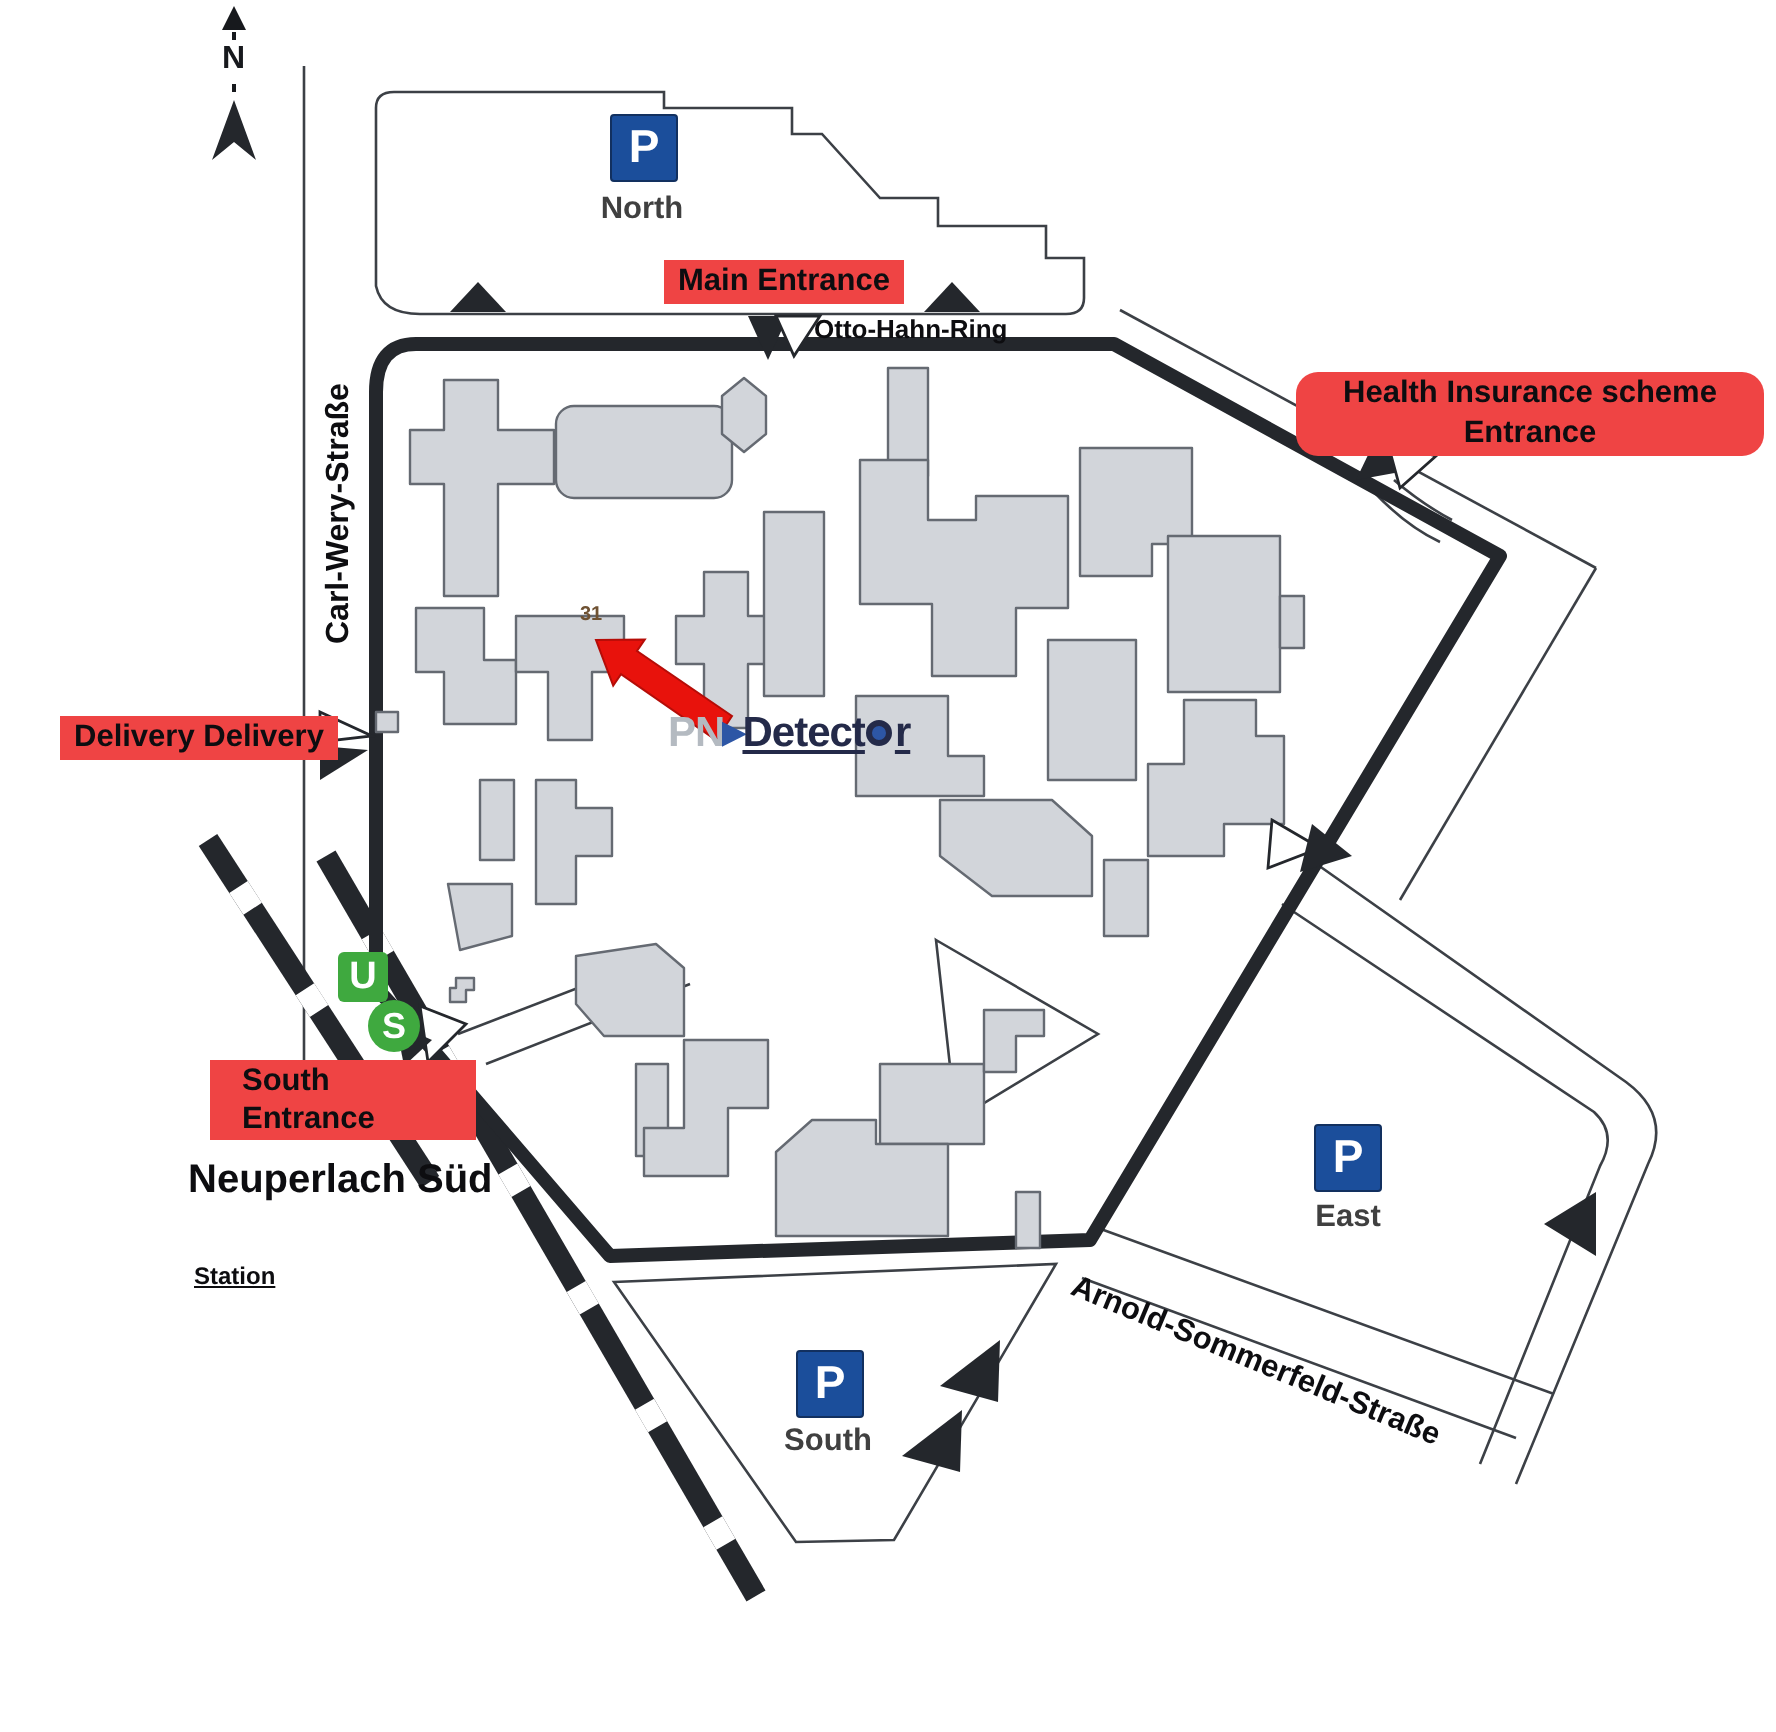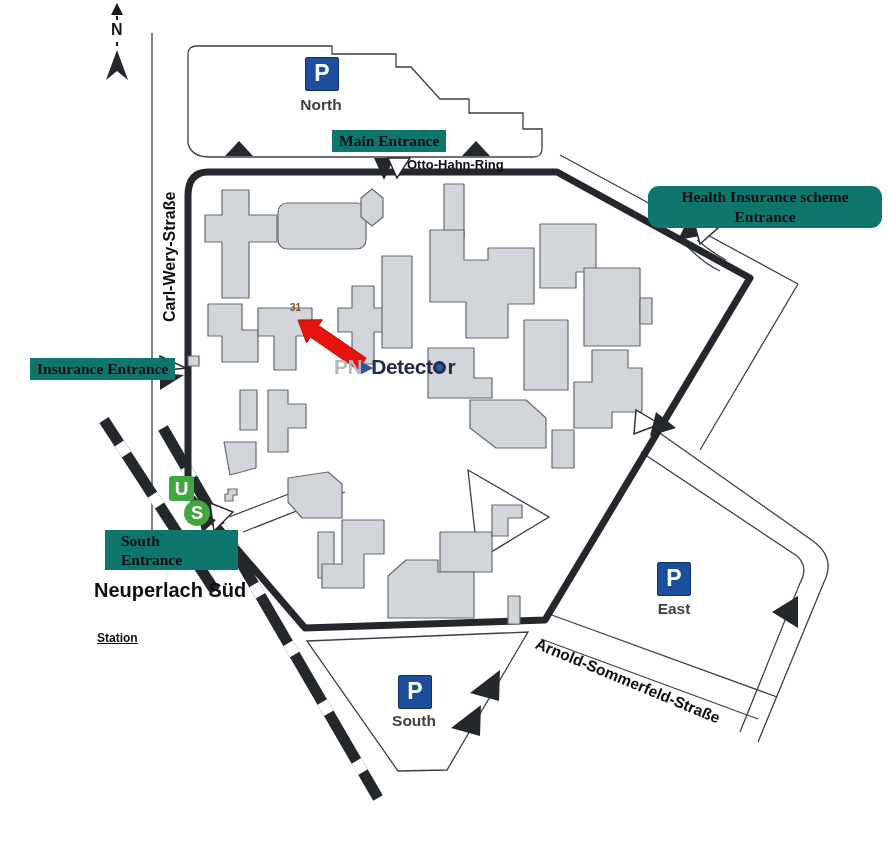--- a/index.html
+++ b/index.html
@@ -1,39 +1,39 @@
 <!DOCTYPE html>
 <html><head>
 <meta charset="utf-8">
 <style>
   html,body{margin:0;padding:0;background:#fff;}
   #stage{position:relative;width:888px;height:866px;background:#fff;overflow:hidden;
          font-family:"Liberation Sans",sans-serif;}
   #mapsvg{position:absolute;left:0;top:0;}
   .lbl{position:absolute;font-weight:bold;font-size:15.5px;color:#0d0d10;white-space:nowrap;
        line-height:20px;}
-  .bg{background:#0f766e;padding:1px 7px;font-family:Liberation Serif, serif;}
+  .bg{background:#ef4444;padding:1px 7px;}
   .ctr{text-align:center;}
   
   .vert{transform:rotate(-90deg);transform-origin:left top;}
   .diag{transform:rotate(22.5deg);transform-origin:left top;}
   
   .p-icon{position:absolute;width:32px;height:32px;border-radius:2px;border:1px solid #12305f;
           color:#fff;font-weight:bold;font-size:23px;text-align:center;line-height:31px;}
   .p-lbl{position:absolute;width:72px;text-align:center;font-weight:bold;font-size:15.5px;color:#404040;}
   
   .u-icon{position:absolute;left:169px;top:476px;width:25px;height:25px;border-radius:3px;
           color:#fff;font-weight:bold;font-size:19px;text-align:center;line-height:25px;}
   .s-icon{position:absolute;left:184px;top:500px;width:26px;height:26px;border-radius:50%;
           color:#fff;font-weight:bold;font-size:18px;text-align:center;line-height:26px;}
   
   #logo{position:absolute;left:334px;top:355px;font-size:21px;font-weight:bold;letter-spacing:-0.5px;}
   #logo .pn{color:#b4bac1;}
   #logo .tri{color:#2d56a5;font-size:15px;vertical-align:2px;margin:0 -1px;}
-  #logo .det{color:#242a49;}
+  #logo .det{color:#242a49;text-decoration:underline;}
   .o-ring{display:inline-block;width:7px;height:7px;border:3px solid #242a49;border-radius:50%;
           background:#2d56a5;vertical-align:0px;margin:0 1px;}
   #bnum{position:absolute;left:290px;top:302px;font-size:10px;font-weight:bold;color:#6f5233;}
   #nlabel{position:absolute;left:111px;top:21px;font-size:16px;font-weight:bold;color:#17191d;}
 </style>
 </head>
 <body>
 
 <div id="stage">
 
@@ -150,21 +150,21 @@
   <div class="lbl bg" style="left:332px;top:130px;">Main Entrance</div>
 
   <div class="lbl" style="left:407px;top:155px;font-size:13px;">Otto-Hahn-Ring</div>
 
   <div class="lbl bg ctr" style="left:648px;top:186px;width:220px;border-radius:11px;">
     <div>Health Insurance scheme</div>
     <div>Entrance</div>
   </div>
 
 
-  <div class="lbl bg" style="left:30px;top:358px;">Insurance Entrance</div>
+  <div class="lbl bg" style="left:30px;top:358px;">Delivery Delivery</div>
 
   <div class="lbl bg" style="left:105px;top:530px;width:110px;padding-left:16px;line-height:19px;">
     <div>South</div>
     <div>Entrance</div>
   </div>
 
   <div class="lbl" style="left:94px;top:580px;font-size:20px;">Neuperlach Süd</div>
   <div class="lbl" style="left:97px;top:628px;font-size:12px;text-decoration:underline;">Station</div>
 
   <div class="lbl diag" style="left:540px;top:634px;">Arnold-Sommerfeld-Straße</div>

